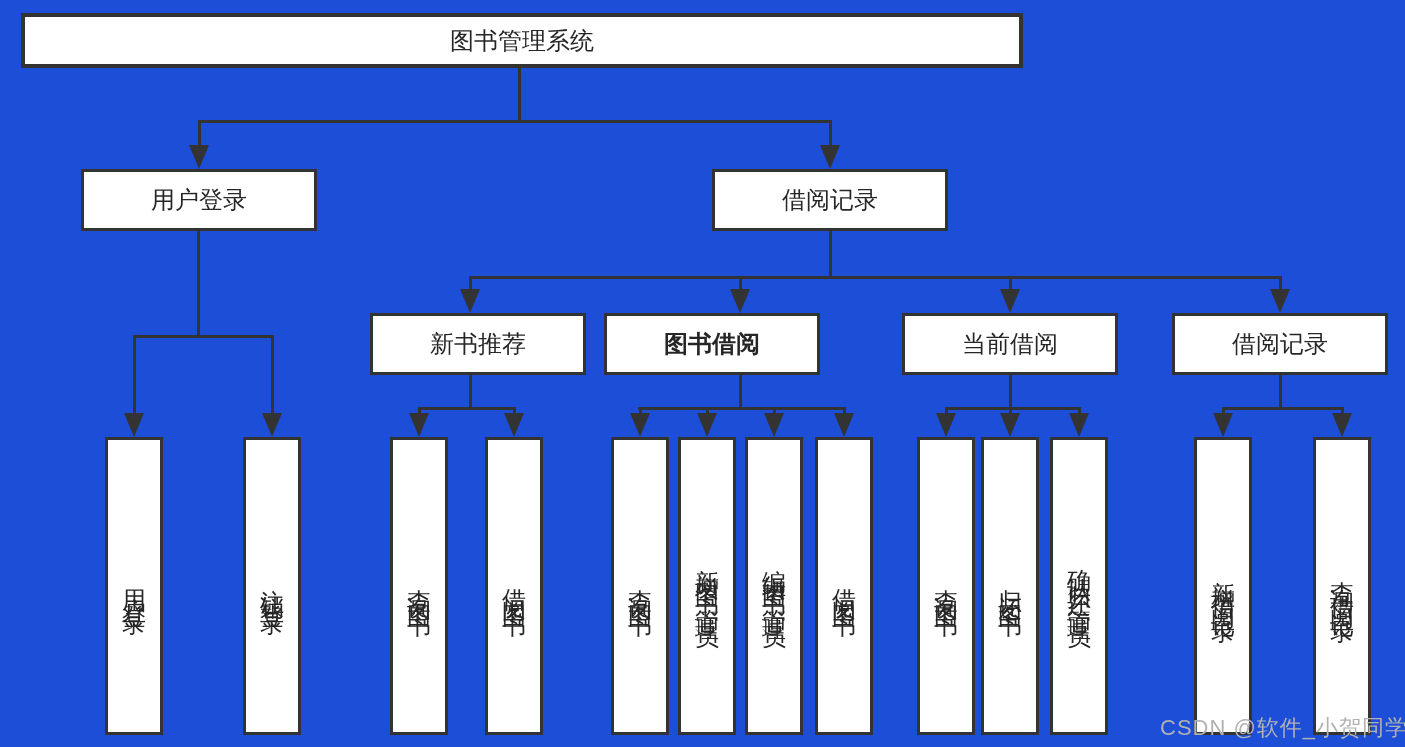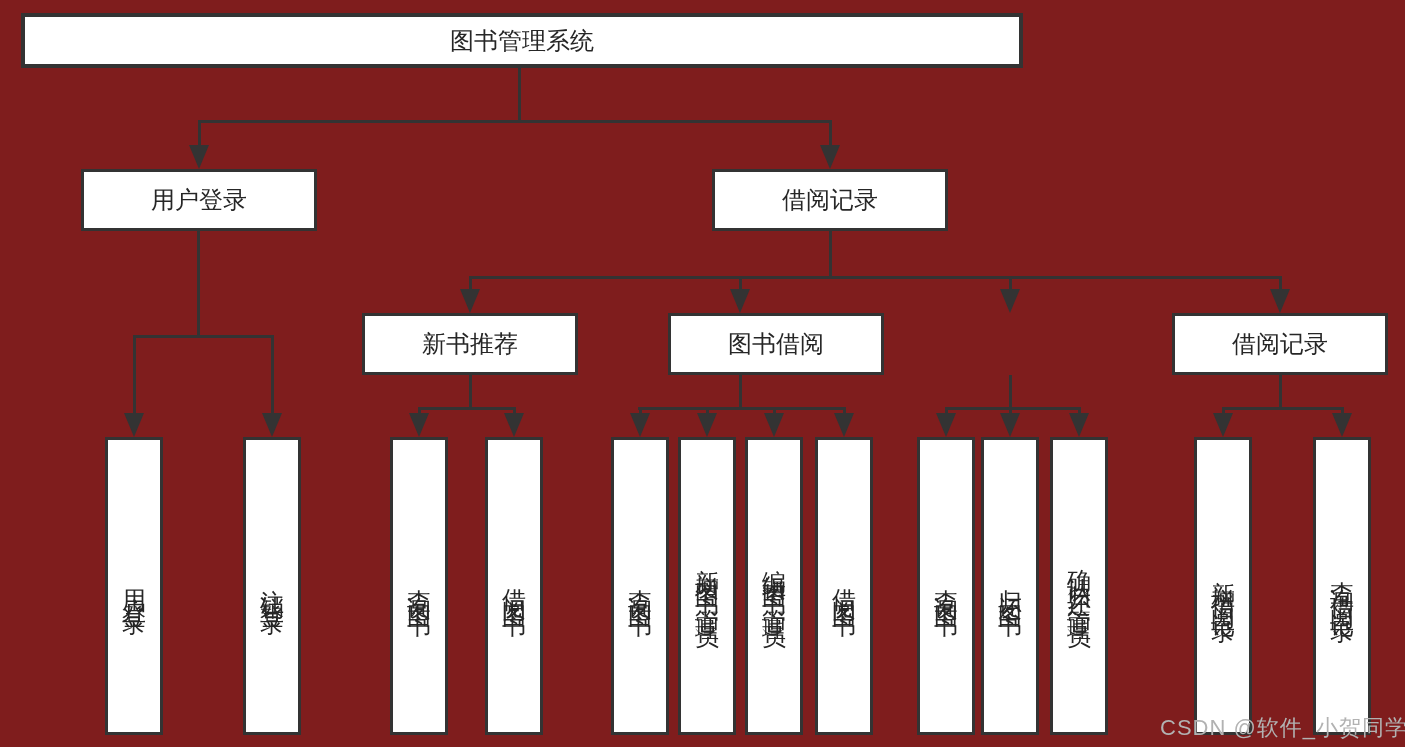--- a/index.html
+++ b/index.html
@@ -1,17 +1,17 @@
 <!DOCTYPE html>
 <html><head>
 <meta charset="utf-8">
 <style>
   html,body{margin:0;padding:0;background:#ffffff;}
   .canvas{
-    position:relative;width:1405px;height:747px;background:#7f1d1d;overflow:hidden;
+    position:relative;width:1405px;height:747px;background:#1d4ed8;overflow:hidden;
     font-family:"Liberation Sans",sans-serif;color:#262626;
   }
   .box{
     position:absolute;border:3px solid #333333;background:#ffffff;
     display:flex;align-items:center;justify-content:center;
     box-sizing:border-box;text-align:center;
   }
   .root{border-width:4px;font-size:24px;}
   .hbox{font-size:24px;}
   .leaf{font-size:24px;}
@@ -40,25 +40,28 @@
     <span>图书管理系统</span>
   </div>
 
   <div class="box hbox" style="left:81px;top:169px;width:236px;height:62px;">
     <span>用户登录</span>
   </div>
   <div class="box hbox" style="left:712px;top:169px;width:236px;height:62px;">
     <span>借阅记录</span>
   </div>
 
-  <div class="box hbox" style="left:362px;top:313px;width:216px;height:62px;text-align:right;">
+  <div class="box hbox" style="left:370px;top:313px;width:216px;height:62px;text-align:right;">
     <span>新书推荐</span>
   </div>
-  <div class="box hbox" style="left:668px;top:313px;width:216px;height:62px;">
+  <div class="box hbox" style="left:604px;top:313px;width:216px;height:62px;font-weight:bold;">
     <span>图书借阅</span>
+  </div>
+  <div class="box hbox" style="left:902px;top:313px;width:216px;height:62px;">
+    <span>当前借阅</span>
   </div>
   <div class="box hbox" style="left:1172px;top:313px;width:216px;height:62px;">
     <span>借阅记录</span>
   </div>
 
   <div class="box leaf" style="left:105px;top:437px;width:58px;height:298px;">
     <span class="vtext">用户登录</span>
   </div>
   <div class="box leaf" style="left:243px;top:437px;width:58px;height:298px;">
     <span class="vtext">注销登录</span>

